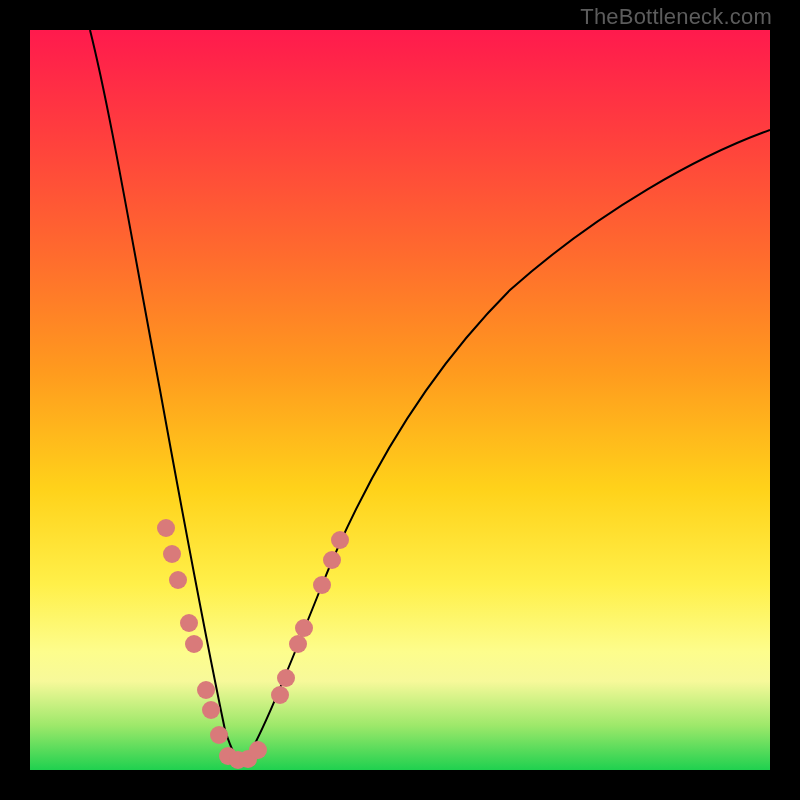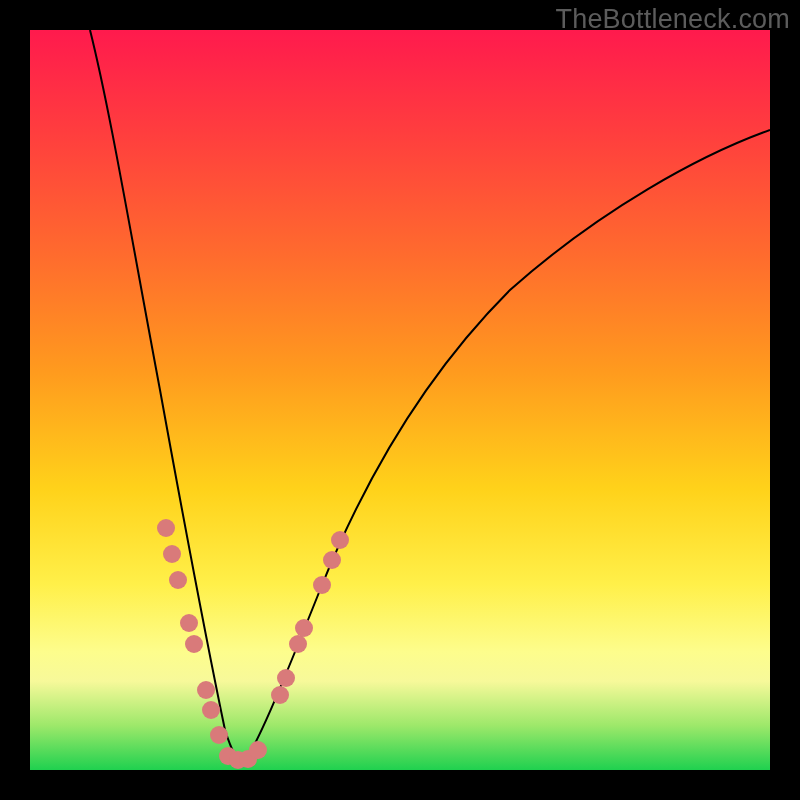--- a/index.html
+++ b/index.html
@@ -34,23 +34,23 @@
       #fff04a 75%,
       #fdfd8c 84%,
       #f7f99a 88%,
       #9de86a 94%,
       #1fd14f 100%
     );
   }
   .watermark {
     position: absolute;
     top: 4px;
-    right: 10px;
+    right: 28px;
     color: #5c5c5c;
-    font-size: 27px;
+    font-size: 22px;
     font-weight: 500;
     letter-spacing: 0.2px;
     z-index: 3;
   }
   svg.curves {
     position: absolute;
     left: 0;
     top: 0;
     width: 740px;
     height: 740px;

